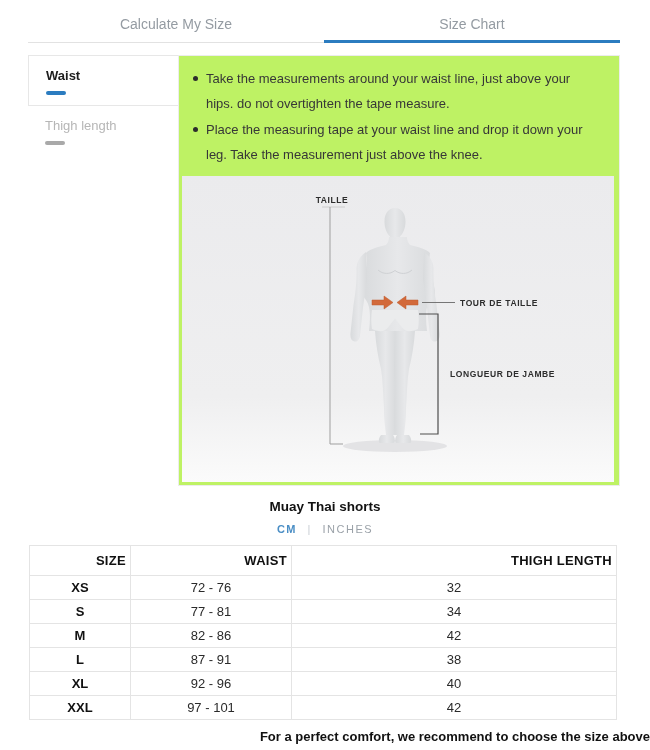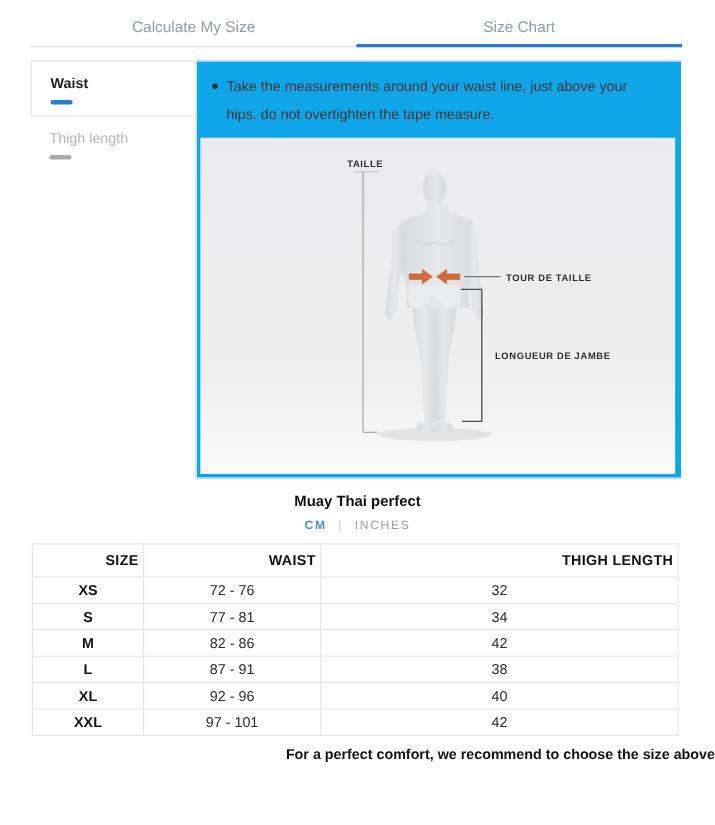--- a/index.html
+++ b/index.html
@@ -27,21 +27,21 @@
   .main{display:flex;margin:12px 30px 0 28px;align-items:flex-start;}
   .sidebar{width:150px;flex:0 0 150px;}
   .side-item{padding:12px 17px 10px;cursor:pointer;}
   .side-item.active{border:1px solid #e7e7e7;border-right:none;background:#fff;}
   .side-label{display:block;font-size:13px;font-weight:700;color:#1d1d1d;}
   .side-item.inactive .side-label{font-weight:400;color:#b6b6b6;}
   .side-bar{display:block;width:20px;height:4px;border-radius:2px;margin-top:8px;}
   .side-bar.blue{background:var(--accent-blue,#2b7cc0);}
   .side-bar.gray{background:#a9a9a9;}
 
-  .content{flex:1;border:1px solid #ececec;background:#0ea5e9;}
+  .content{flex:1;border:1px solid #ececec;background:#bef264;}
   .bullets{list-style:none;padding:10px 18px 8px 14px;}
   .bullets li{
     font-size:13px;line-height:25px;color:#373737;
     padding-left:13px;position:relative;margin-bottom:1px;
   }
   .bullets li::before{
     content:"";position:absolute;left:0;top:10px;width:5px;height:5px;
     border-radius:50%;background:#2c2c2c;
   }
   .figure{margin:0 3px 3px;}
@@ -98,20 +98,21 @@
       </div>
       <div class="side-item inactive">
         <span class="side-label">Thigh length</span>
         <span class="side-bar gray"></span>
       </div>
     </div>
 
     <div class="content">
       <ul class="bullets">
         <li>Take the measurements around your waist line, just above your hips. do not overtighten the tape measure.</li>
+        <li>Place the measuring tape at your waist line and drop it down your leg. Take the measurement just above the knee.</li>
       </ul>
 
       <div class="figure">
         <svg viewBox="0 0 432 306" width="432" height="306">
           <defs>
             <linearGradient id="bgg" x1="0" y1="0" x2="0" y2="1">
               <stop offset="0" stop-color="#ebebed"></stop>
               <stop offset="0.72" stop-color="#efeff0"></stop>
               <stop offset="1" stop-color="#fbfbfb"></stop>
             </linearGradient>
@@ -176,21 +177,21 @@
           <g>
             <path d="M237,138 H256 V258 H238" fill="none" stroke="#4e4e4e" stroke-width="1.2"></path>
             <text class="fig-label" x="268" y="201" text-anchor="start">LONGUEUR DE JAMBE</text>
           </g>
         </svg>
       </div>
     </div>
   </div>
 
   <div class="caption">
-    <div class="product-title">Muay Thai perfect</div>
+    <div class="product-title">Muay Thai shorts</div>
     <div class="units">
       <span class="unit cm">CM</span>
       <span class="unit-div">|</span>
       <span class="unit inches">INCHES</span>
     </div>
   </div>
 
   <table class="size-table">
     <colgroup>
         <col class="c1">

